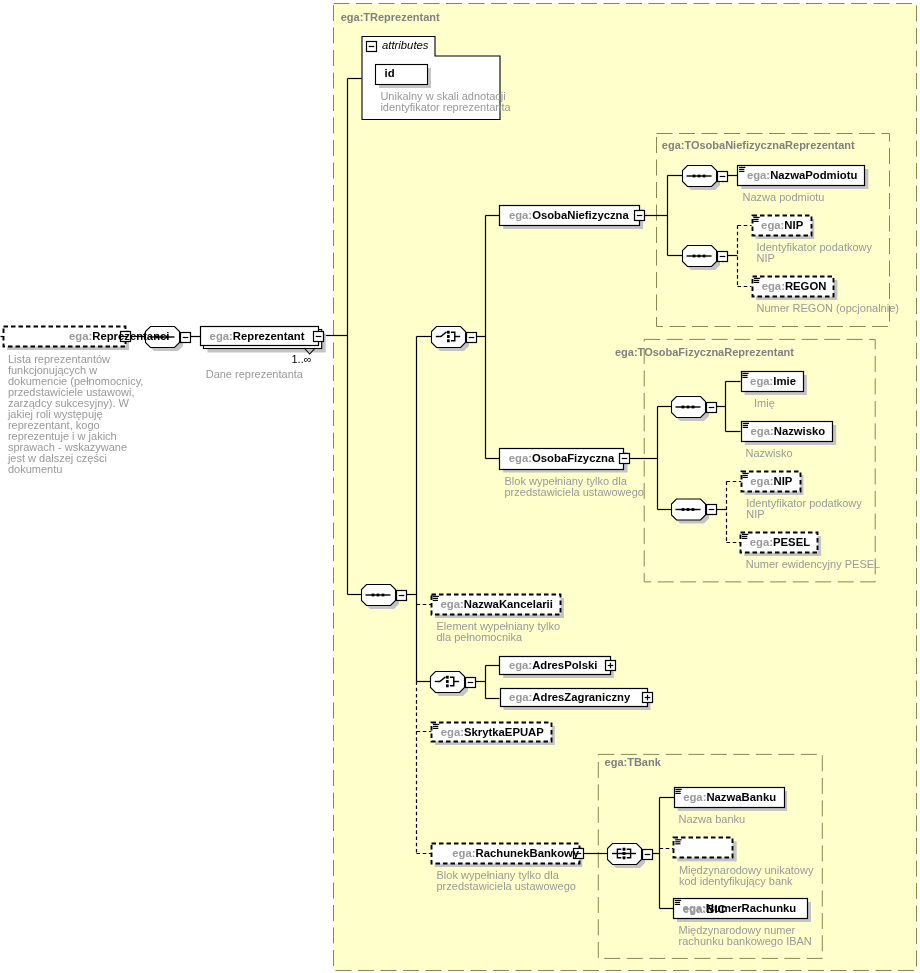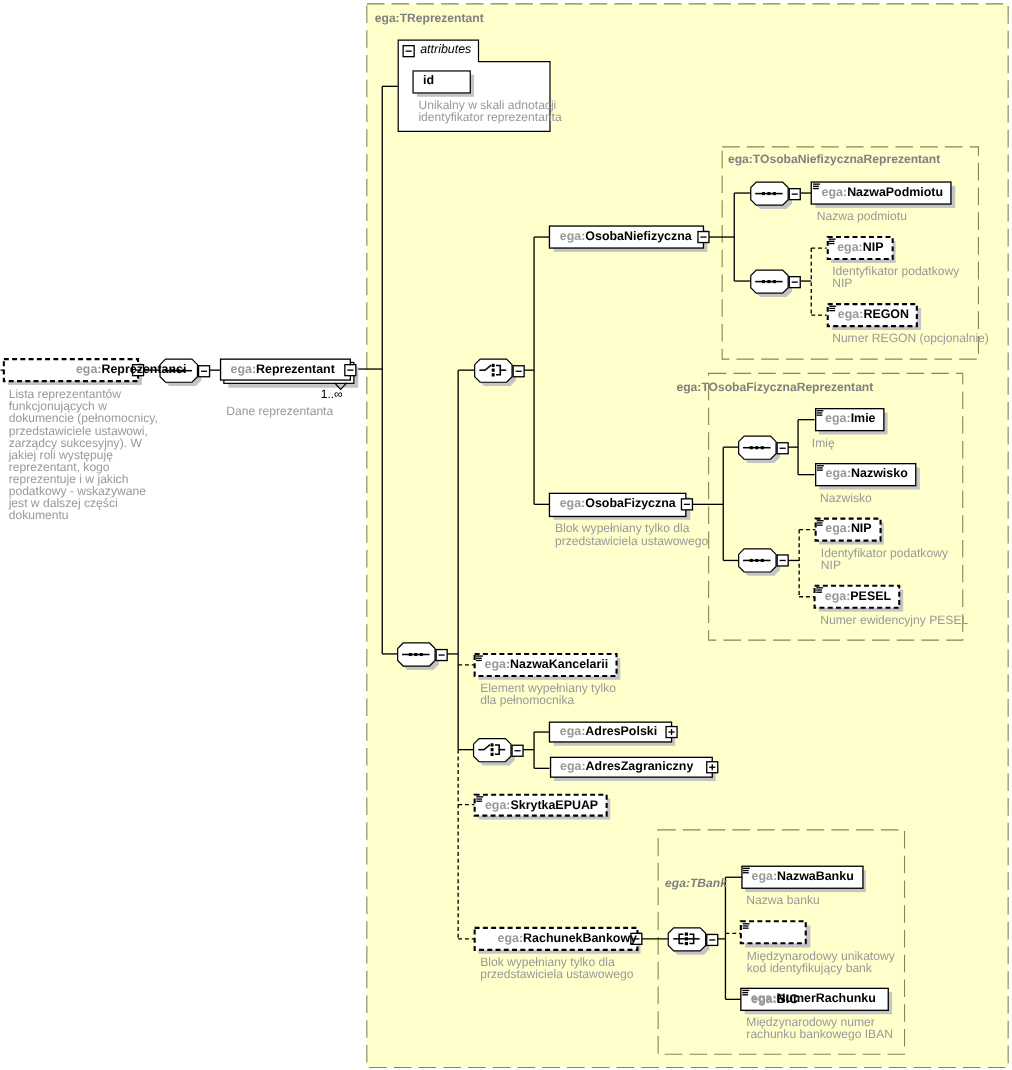--- a/index.html
+++ b/index.html
@@ -397,21 +397,21 @@
       <div class="boxlabel" style="left: 24px; top: 326px; margin-left: 45px;"><span class="ns">ega:</span><span>Reprezentanci</span></div>
       <div class="doc" style="left: 7.9px; top: 353.7px;">
         <div>Lista reprezentantów</div>
         <div>funkcjonujących w</div>
         <div>dokumencie (pełnomocnicy,</div>
         <div>przedstawiciele ustawowi,</div>
         <div>zarządcy sukcesyjny). W</div>
         <div>jakiej roli występuję</div>
         <div>reprezentant, kogo</div>
         <div>reprezentuje i w jakich</div>
-        <div>podatkowy - wskazywane</div>
+        <div>sprawach - wskazywane</div>
         <div>jest w dalszej części</div>
         <div>dokumentu</div>
       </div>
       <div class="boxlabel" style="left: 209.6px; top: 325.5px;"><span class="ns">ega:</span><span>Reprezentant</span></div>
       <div class="doc" style="left: 205.7px; top: 368.5px;">
         <div>Dane reprezentanta</div>
       </div>
       <div class="occ" style="left: 291.5px; top: 352.5px;">1..∞</div>
       <div class="boxlabel" style="left: 508.9px; top: 205px; text-align: right;"><span class="ns">ega:</span><span>OsobaNiefizyczna</span></div>
       <div class="boxlabel" style="left: 746.9px; top: 165px;"><span class="ns">ega:</span><span>NazwaPodmiotu</span></div>
@@ -426,21 +426,21 @@
       <div class="boxlabel" style="left: 761.7px; top: 276px;"><span class="ns">ega:</span><span>REGON</span></div>
       <div class="doc" style="left: 756.5px; top: 303.3px;">
         <div>Numer REGON (opcjonalnie)</div>
       </div>
       <div class="boxlabel" style="left: 508.8px; top: 448.25px;"><span class="ns">ega:</span><span>OsobaFizyczna</span></div>
       <div class="doc" style="left: 504.5px; top: 475.8px;">
         <div>Blok wypełniany tylko dla</div>
         <div>przedstawiciela ustawowego</div>
       </div>
       <div class="boxlabel" style="left: 750.1px; top: 371px;"><span class="ns">ega:</span><span>Imie</span></div>
-      <div class="doc" style="left: 738px; top: 398.3px;">
+      <div class="doc" style="left: 754px; top: 398.3px;">
         <div>Imię</div>
       </div>
       <div class="boxlabel" style="left: 750.5px; top: 421px;"><span class="ns">ega:</span><span>Nazwisko</span></div>
       <div class="doc" style="left: 745.5px; top: 448.3px;">
         <div>Nazwisko</div>
       </div>
       <div class="boxlabel" style="left: 750.3px; top: 471px;"><span class="ns">ega:</span><span>NIP</span></div>
       <div class="doc" style="left: 746.2px; top: 498.3px;">
         <div>Identyfikator podatkowy</div>
         <div>NIP</div>
@@ -472,21 +472,21 @@
         <div>kod identyfikujący bank</div>
       </div>
       <div class="boxlabel" style="left: 682.6px; top: 898px;"><span class="ns">ega:</span><span>NumerRachunku</span></div>
       <div class="doc" style="left: 678.5px; top: 925.3px;">
         <div>Międzynarodowy numer</div>
         <div>rachunku bankowego IBAN</div>
       </div>
       <div class="grouplabel" style="left: 340.7px; top: 10.5px;">ega:TReprezentant</div>
       <div class="grouplabel" style="left: 661.8px; top: 139.2px;">ega:TOsobaNiefizycznaReprezentant</div>
       <div class="grouplabel" style="left: 615px; top: 346.3px;">ega:TOsobaFizycznaReprezentant</div>
-      <div class="grouplabel" style="left: 604.6px; top: 797px; font-style: italic;">ega:TBank</div>
+      <div class="grouplabel" style="left: 604.6px; top: 756px;">ega:TBank</div>
       <div class="attrtitle" style="left: 382px; top: 39.2px;">attributes</div>
       <div class="attrname" style="left: 384.5px; top: 67.2px;">id</div>
       <div class="doc" style="left: 380.4px; top: 90.9px;">
         <div>Unikalny w skali adnotacji</div>
         <div>identyfikator reprezentanta</div>
       </div>
     </div>
 </div>
 
 </body></html>

